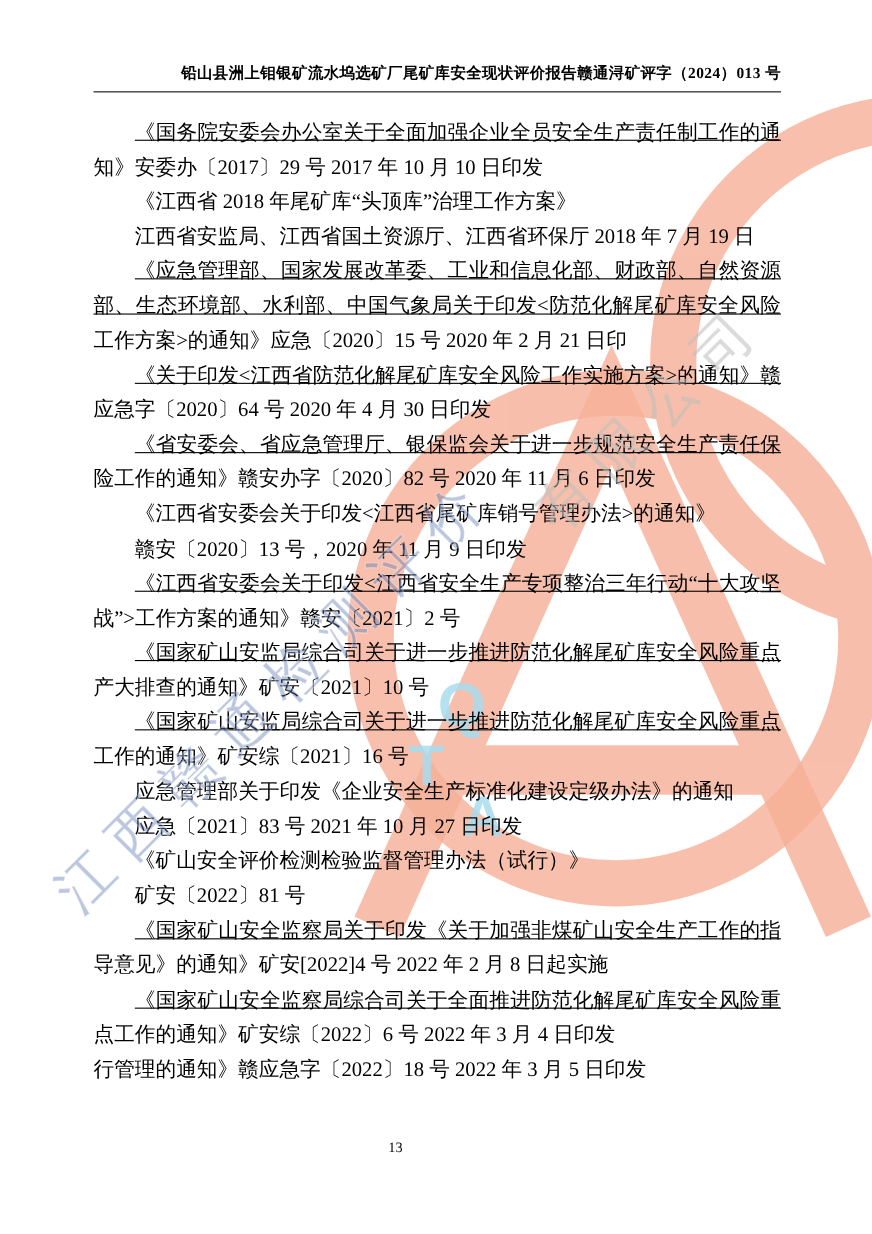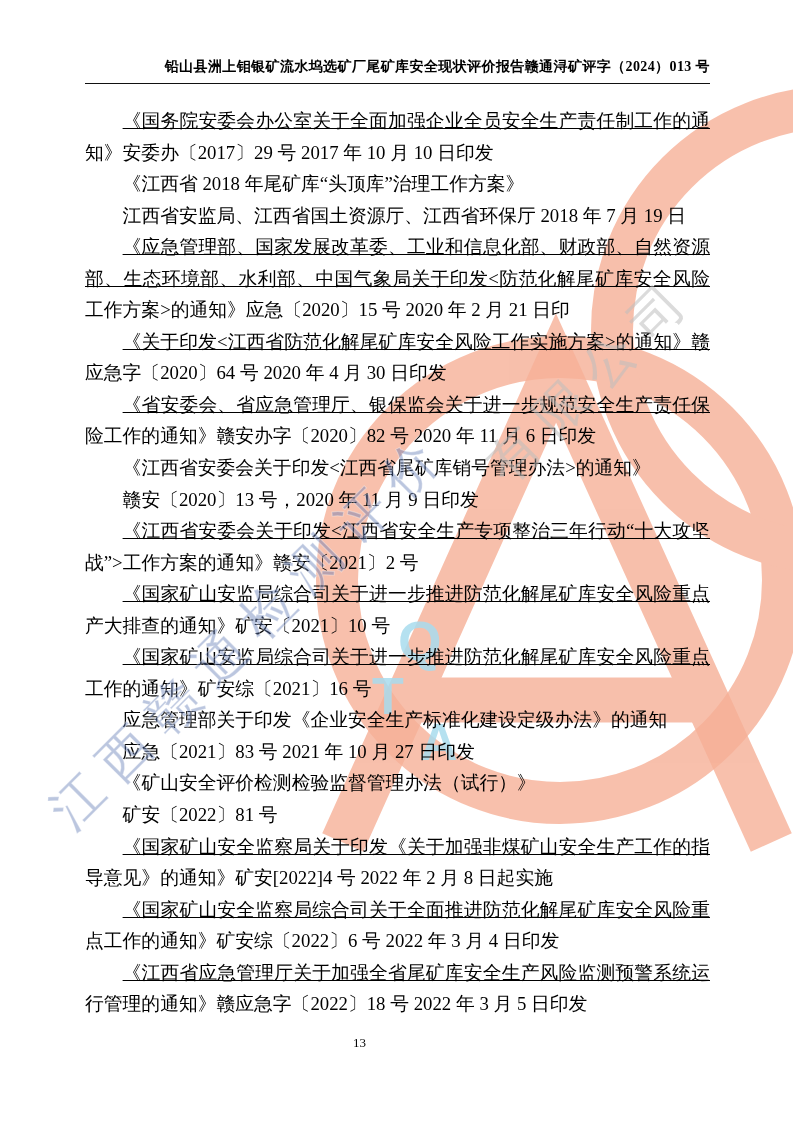--- a/index.html
+++ b/index.html
@@ -83,21 +83,20 @@
       <div class="line indent justify">《国家矿山安监局综合司关于进一步推进防范化解尾矿库安全风险重点</div>
       <div class="line">工作的通知》矿安综〔2021〕16 号</div>
       <div class="line indent">应急管理部关于印发《企业安全生产标准化建设定级办法》的通知</div>
       <div class="line indent">应急〔2021〕83 号 2021 年 10 月 27 日印发</div>
       <div class="line indent">《矿山安全评价检测检验监督管理办法（试行）》</div>
       <div class="line indent">矿安〔2022〕81 号</div>
       <div class="line indent justify">《国家矿山安全监察局关于印发《关于加强非煤矿山安全生产工作的指</div>
       <div class="line">导意见》的通知》矿安[2022]4 号 2022 年 2 月 8 日起实施</div>
       <div class="line indent justify">《国家矿山安全监察局综合司关于全面推进防范化解尾矿库安全风险重</div>
       <div class="line">点工作的通知》矿安综〔2022〕6 号 2022 年 3 月 4 日印发</div>
-      <div class="line indent justify">《江西省应急管理厅关于加强全省尾矿库安全生产风险监测预警系统运</div>
       <div class="line">行管理的通知》赣应急字〔2022〕18 号 2022 年 3 月 5 日印发</div>
     </div>
 
   <svg class="wm wm-over" viewBox="0 0 793 1122" xmlns="http://www.w3.org/2000/svg">
     <g transform="translate(72,832) rotate(-45)">
       <text x="0" y="0" font-size="52" letter-spacing="15" fill="#5d78b2" fill-opacity="0.42" stroke="#ffffff" stroke-opacity="0.35" stroke-width="1">江西赣通检测评价</text>
     </g>
     <g transform="translate(508,486) rotate(-45)">
       <text x="0" y="0" font-size="52" letter-spacing="15" fill="#bdbdbd" fill-opacity="0.55">有限公司</text>
     </g>

